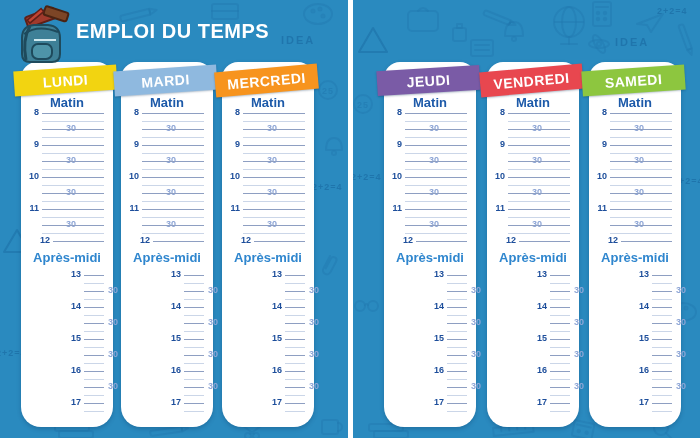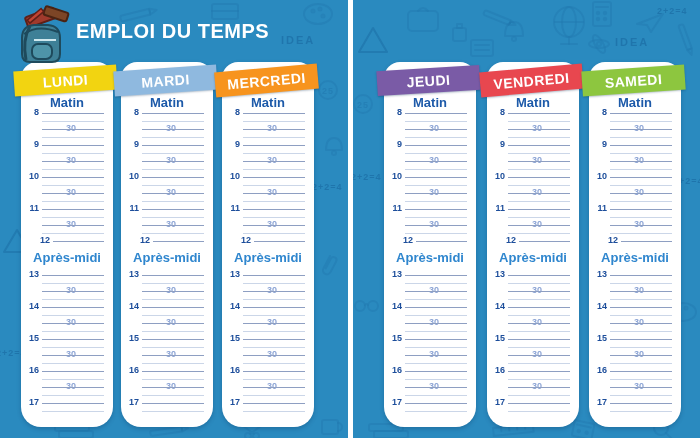--- a/index.html
+++ b/index.html
@@ -25,21 +25,21 @@
        border-radius:16px 16px 20px 20px;box-shadow:0 2px 4px rgba(0,40,80,.25);}
   .banner{position:absolute;top:6px;left:-7px;right:-4px;height:25px;
        display:flex;align-items:center;justify-content:center;
        box-shadow:0 1px 2px rgba(0,40,80,.3);}
   .banner-label{color:#fff;font-weight:bold;font-size:14px;letter-spacing:.5px;white-space:nowrap;}
   .section-label{display:block;text-align:center;font-weight:bold;font-size:13px;height:14px;line-height:14px;}
   .matin{margin-top:34px;color:var(--matin,#1D5AA9);}
   .apresmidi{color:var(--apm,#2F86CE);}
   .rows{display:block;}
   .rows.morning{margin-top:3px;}
-  .rows.afternoon{margin-top:10px;}
+  .rows.afternoon{margin-top:10px;padding-left:42px;}
   .slot{position:relative;height:16px;}
   .rows.morning .slot:last-child{height:10px;margin-left:11px;}
   .rows.morning .slot:last-child .rule.light{display:none;}
   .num{position:absolute;left:2px;top:-7px;width:16px;text-align:right;
        font-size:9px;font-weight:bold;color:var(--hour,#1D4E9B);line-height:12px;}
   .num.half{color:var(--half,#8EA6D6);margin-left:37px;}
   .rule{position:absolute;left:21px;right:9px;height:0;}
   .rule.dark{top:0;border-top:1.6px solid var(--ruledark,#8E9FC2);}
   .rule.light{top:8px;border-top:1px solid var(--rulelight,#CBD6E8);}
 </style>

